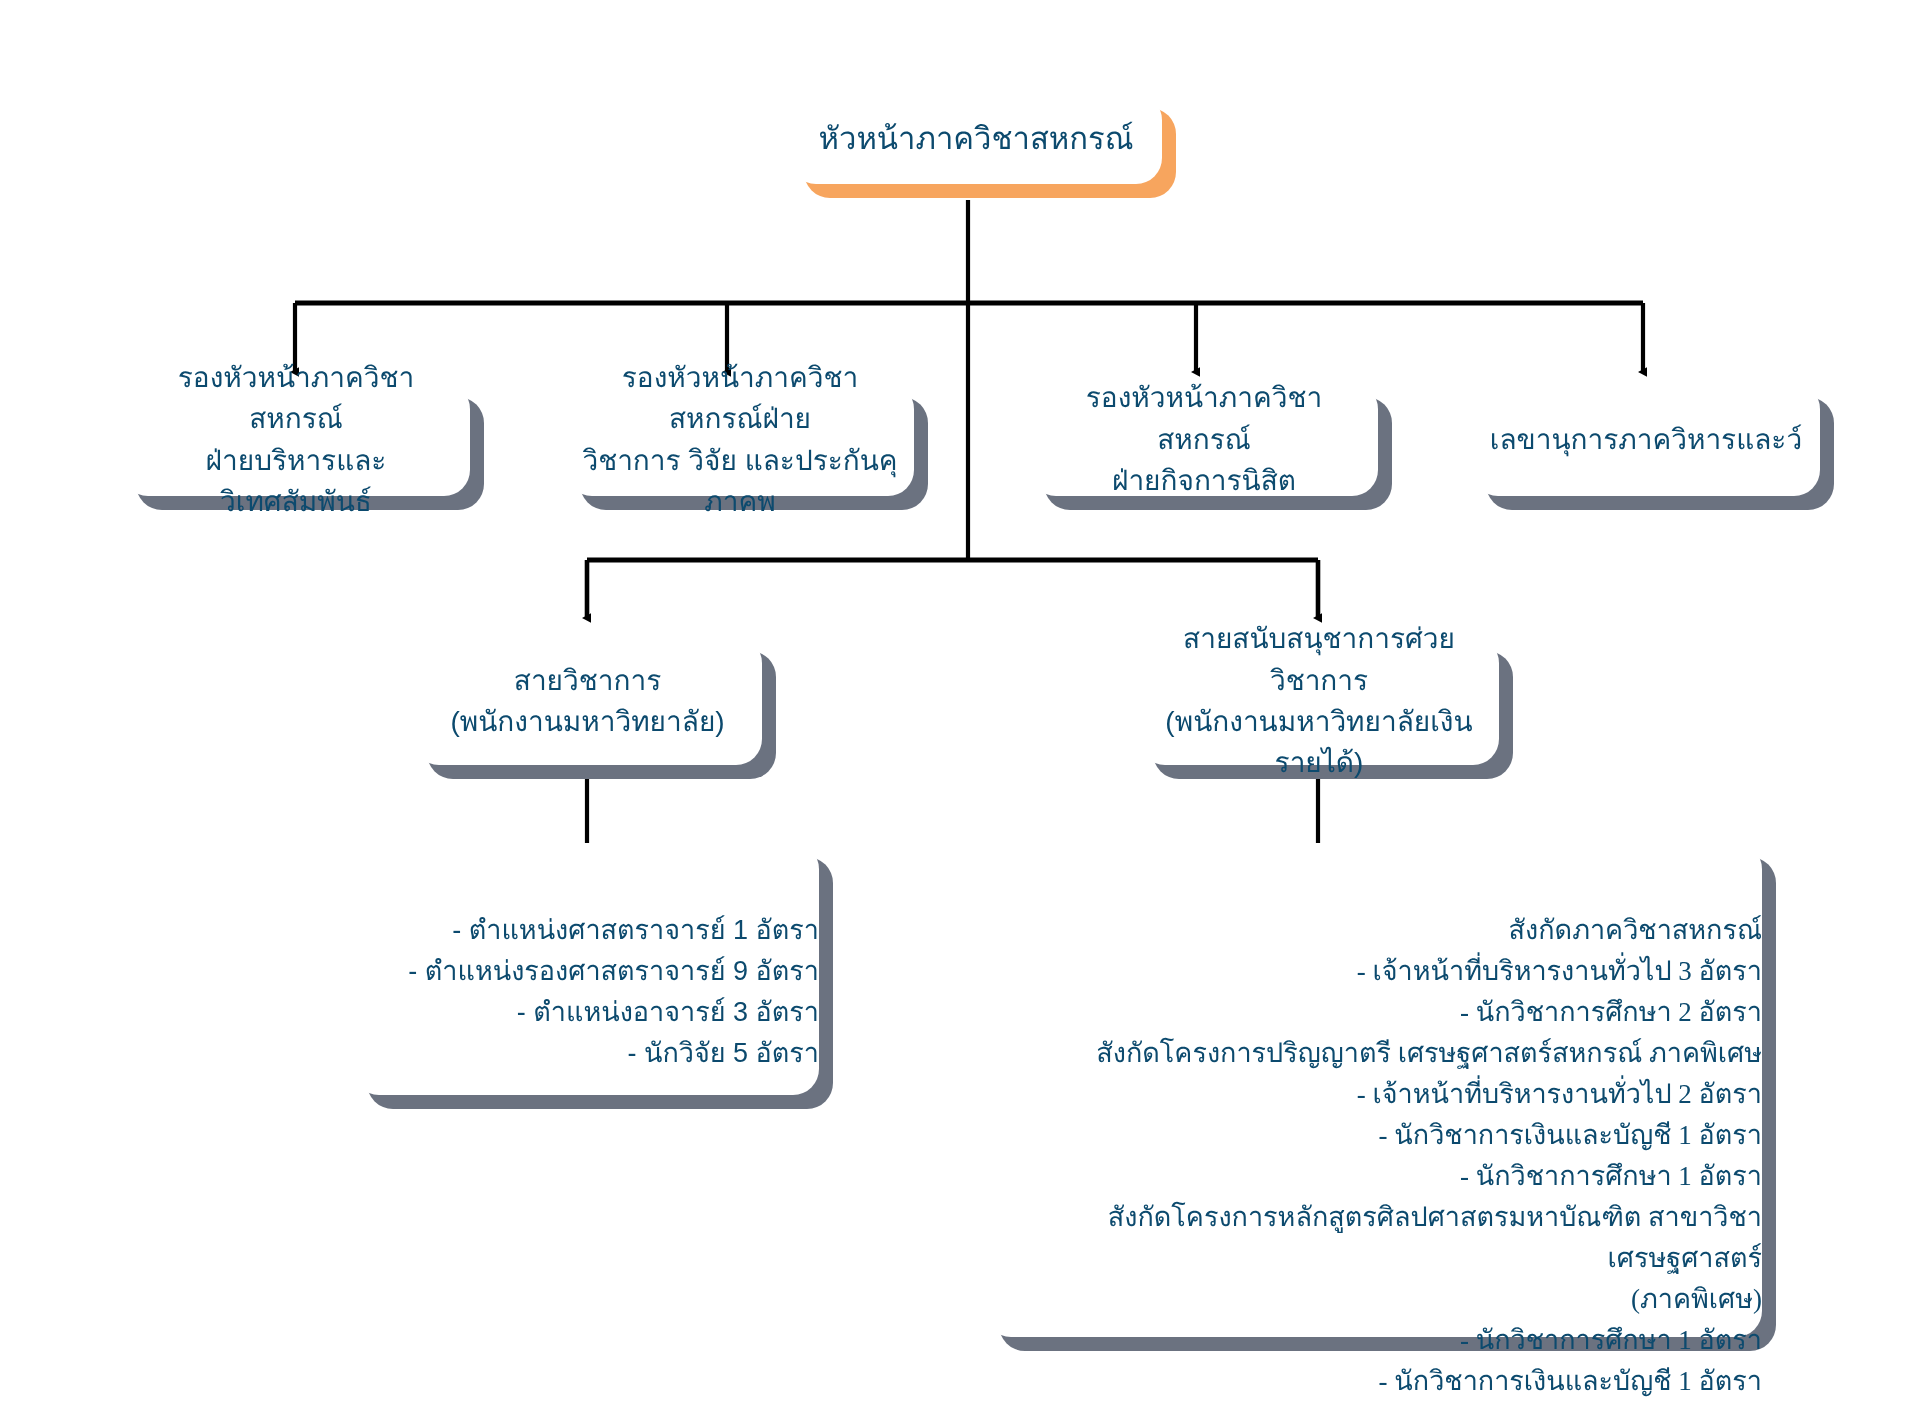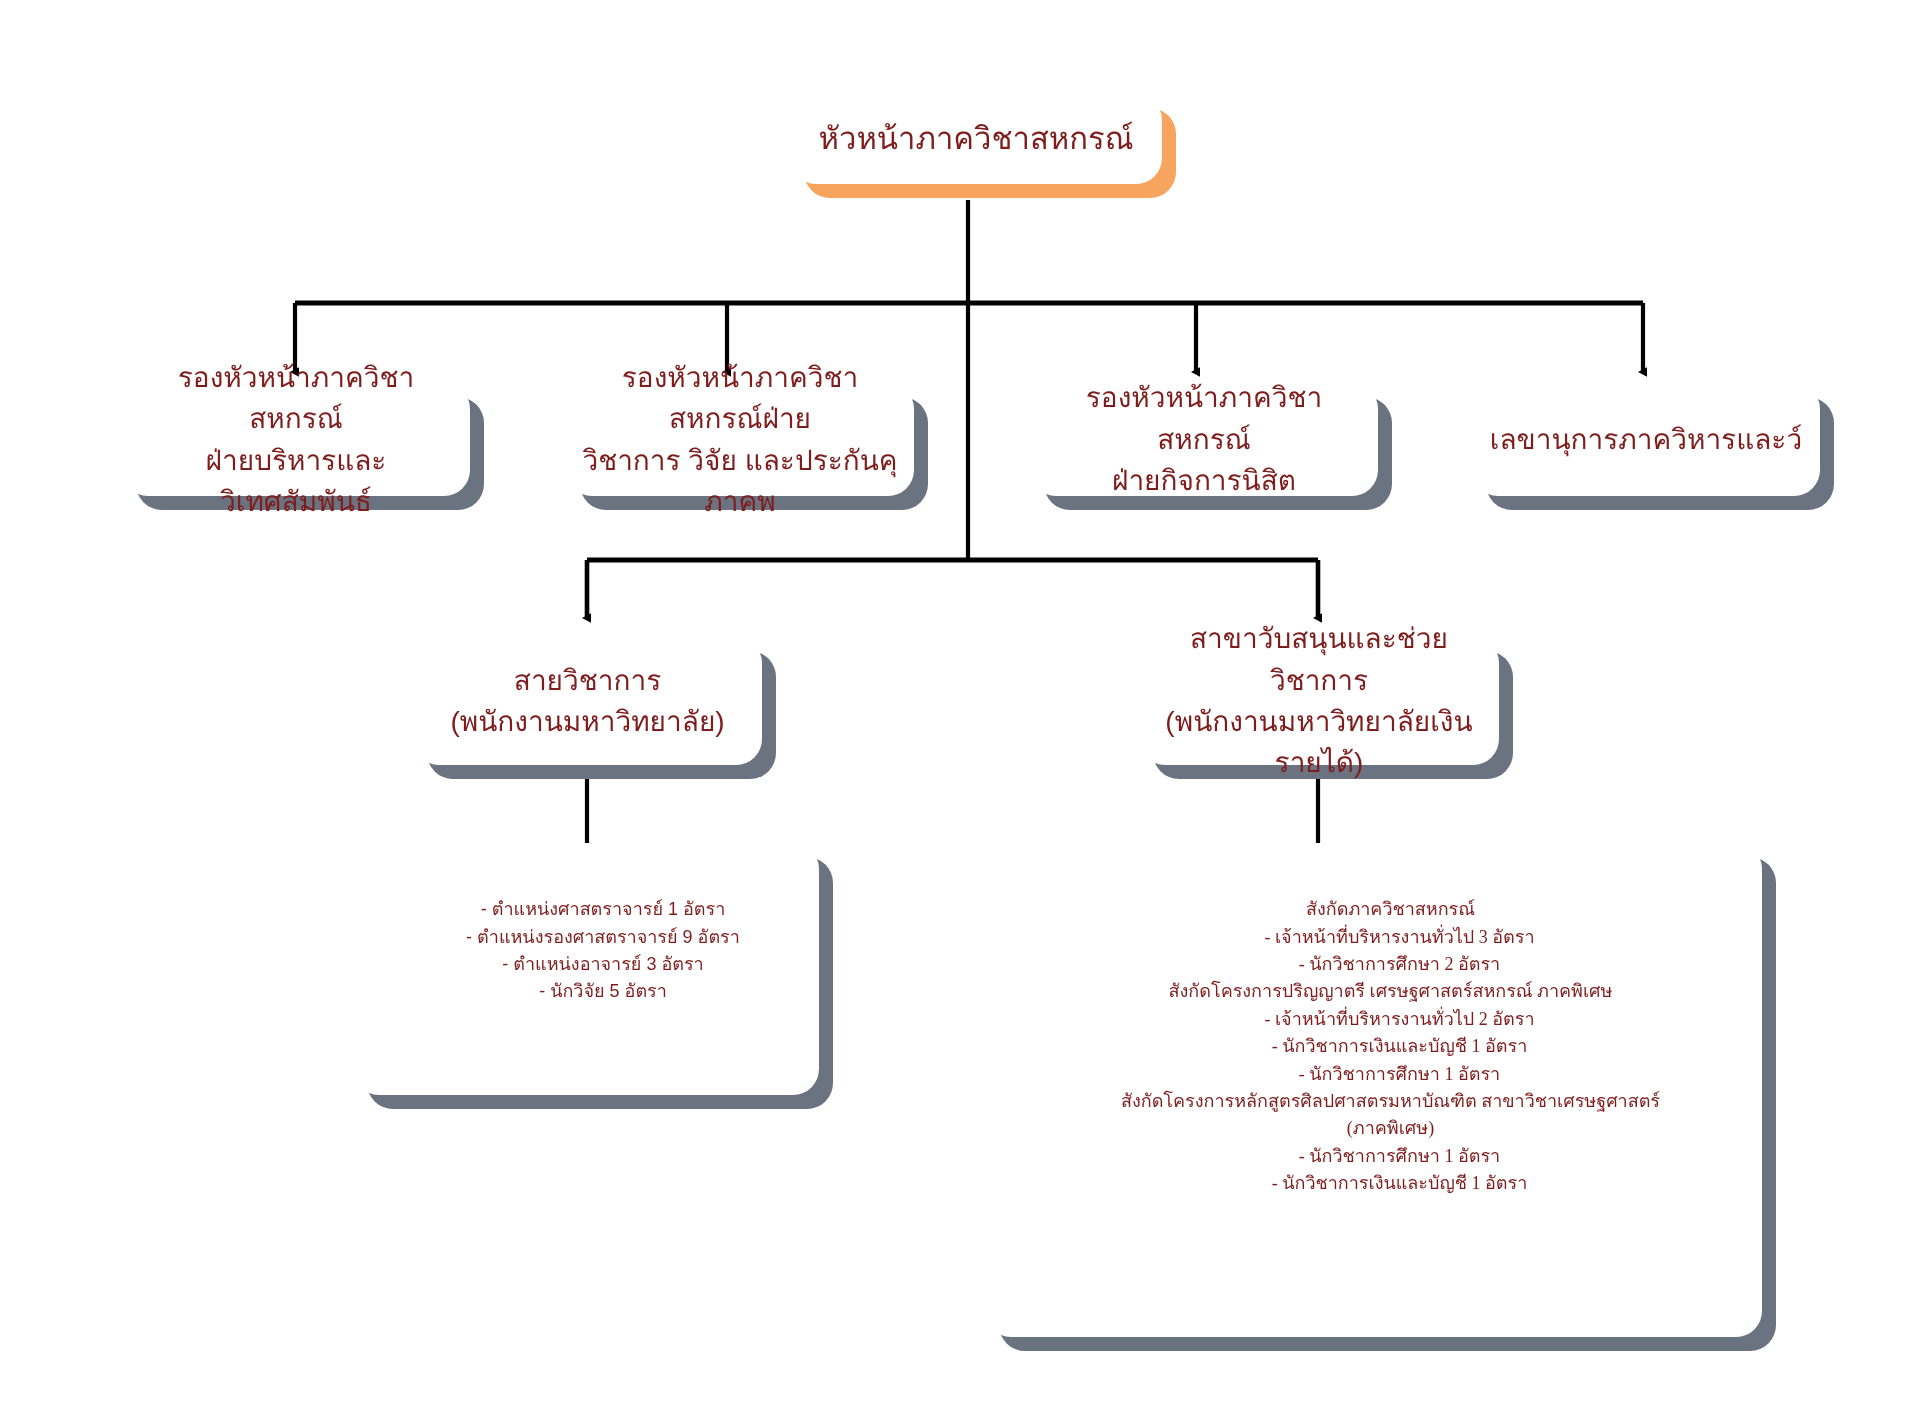--- a/index.html
+++ b/index.html
@@ -54,38 +54,38 @@
     border-radius: 26px;
     background: #ffffff;
     box-sizing: border-box;
     display: flex;
     flex-direction: column;
     justify-content: center;
   }
   .node .label {
     position: relative;
     text-align: center;
-    color: #7f1d1d;
+    color: #0c4a6e;
     font-size: 28px;
     line-height: 1.48;
     padding: 0 10px;
     white-space: pre-line;
   }
   .node.accent .label {
     font-size: 31px;
   }
 
   
   .node.listbox .face {
     justify-content: flex-start;
     padding-top: 26px;
   }
   .node.listbox .label {
-    text-align: center;
-    font-size: 18px;
+    text-align: right;
+    font-size: 27px;
     line-height: 1.52;
     padding: 0 0 0 34px;
   }
   .node.listbox .label .lvl1 { display: block; }
   .node.listbox .label .lvl2 { display: block; padding-left: 18px; }
 </style>
 </head>
 <body>
 
 <div id="canvas">
@@ -157,21 +157,21 @@
     <div class="shadow"></div>
     <div class="face">
       <div class="label">สายวิชาการ
 (พนักงานมหาวิทยาลัย)</div>
     </div>
   </div>
 
   <div class="node" style="left:1139px; top:637px; width:360px; height:128px;">
     <div class="shadow"></div>
     <div class="face">
-      <div class="label">สาขาวับสนุนและช่วยวิชาการ
+      <div class="label">สายสนับสนุชาการศ่วยวิชาการ
 (พนักงานมหาวิทยาลัยเงินรายได้)</div>
     </div>
   </div>
 
   <div class="node listbox" style="left:353px; top:843px; width:466px; height:252px;">
     <div class="shadow"></div>
     <div class="face">
       <div class="label">
         <span id="academic-list"><span class="lvl1">- ตำแหน่งศาสตราจารย์ 1 อัตรา</span><span class="lvl1">- ตำแหน่งรองศาสตราจารย์ 9 อัตรา</span><span class="lvl1">- ตำแหน่งอาจารย์ 3 อัตรา</span><span class="lvl1">- นักวิจัย 5 อัตรา</span></span>
       </div>

